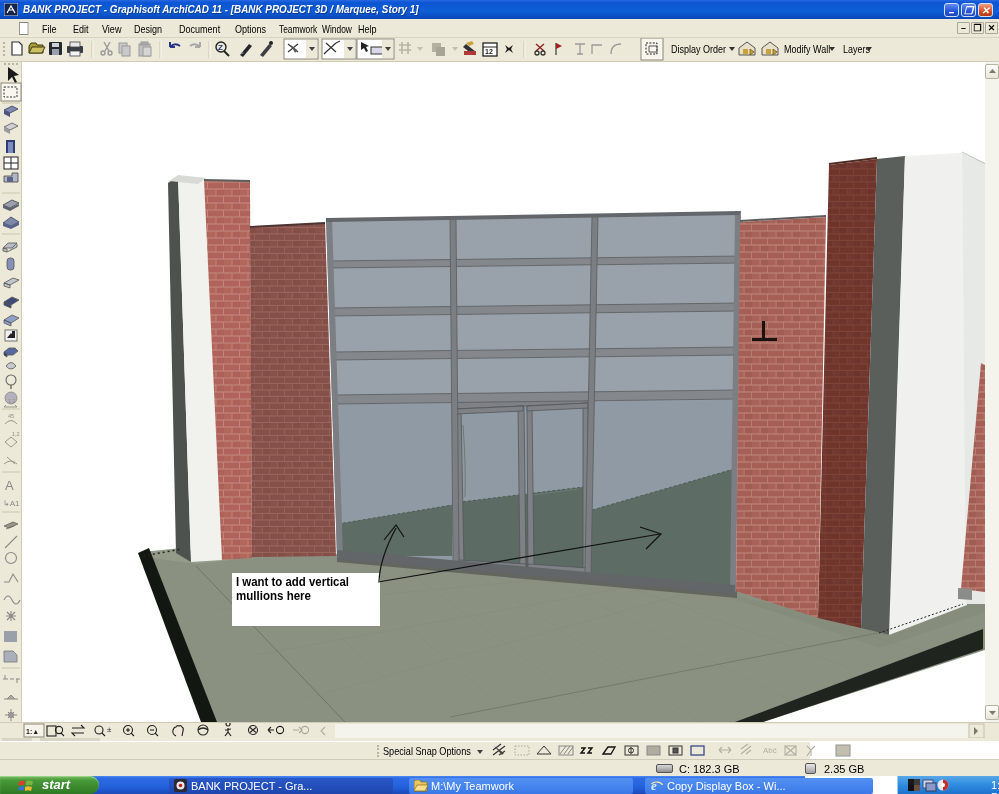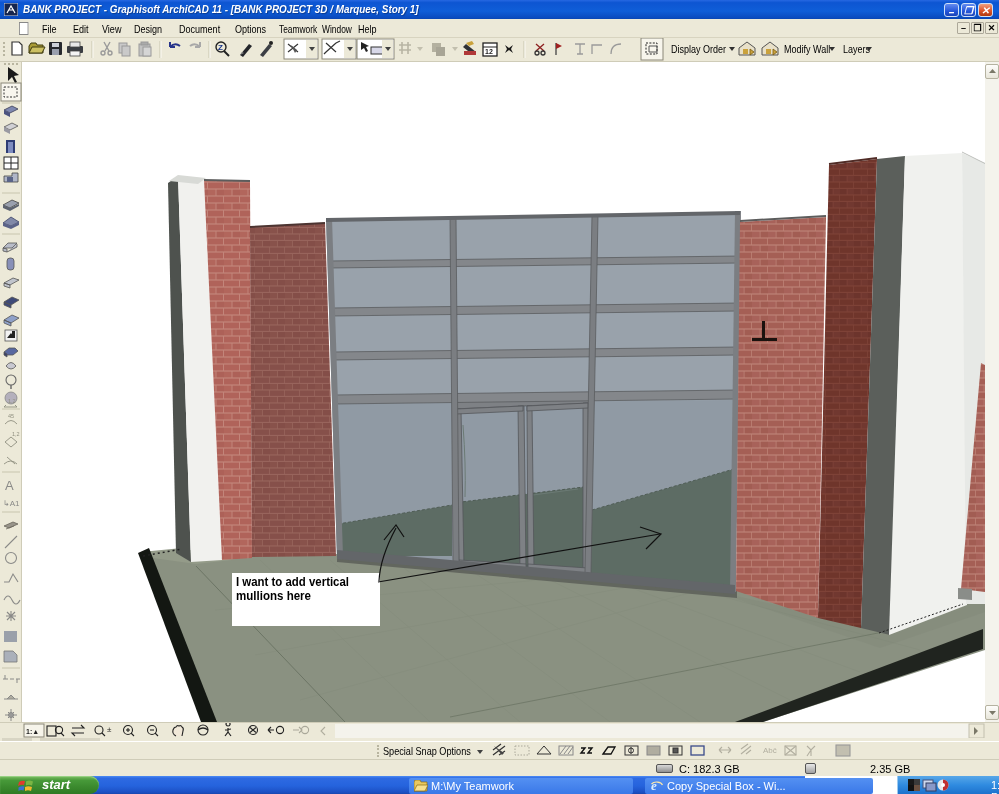--- a/index.html
+++ b/index.html
@@ -51,21 +51,21 @@
   border-radius:2px; color:#7a7868; font-size:8px; text-align:center; line-height:13px; }
 
 
 #zoomrow { left:0px; top:722px; width:999px; height:16px; background:#ece9d8;
   border-top:1px solid #cfccb8; }
 #hscrolltrack { position:absolute; left:335px; top:1px; width:634px; height:14px;
   background:#f4f3ec; }
 
 #tinyrow { left:0; top:738px; width:999px; height:3px; background:#ece9d8; }
 
-#snaprow { left:0; top:741px; width:999px; height:18px; background:#ece9d8;
+#snaprow { left:0; top:741px; width:810px; height:18px; background:#ece9d8;
   border-top:1px solid #fff; font-size:11px; }
 
 #statusrow { left:0; top:759px; width:999px; height:17px; background:#ece9d8;
   border-top:1px solid #cfccb8; font-size:11px; }
 
 
 #taskbar { left:0; top:776px; width:805px; height:18px;
   background:linear-gradient(#4d8cf5 0%, #2e6ae2 12%, #2563dd 55%, #1c50c4 90%, #1846ae 100%); }
 #startbtn { left:0; top:0; width:99px; height:18px; color:#fff; font-weight:bold;
   font-style:italic; font-size:13px;
@@ -562,46 +562,54 @@
         <path d="M807,4 l4,4 l4,-4 m-4,4 v6 m0,-6 l-4,6"></path>
         <rect x="836" y="3" width="14" height="11" fill="#c2bfb0" stroke="#999"></rect>
       </g>
     </svg>
   </div>
 
   <div id="statusrow" class="abs">
     <div class="abs" style="left:656px; top:4px; width:17px; height:9px; background:linear-gradient(#d8d8d8,#909090); border:1px solid #555; border-radius:2px;"></div>
     <div class="abs" style="left:679px; top:3px;">C: 182.3 GB</div>
     <div class="abs" style="left:805px; top:3px; width:11px; height:11px; background:linear-gradient(#e8e8e8,#a0a0a0); border:1px solid #555; border-radius:2px;"></div>
-    <div class="abs" style="left:824px; top:3px;margin-left:46px;">2.35 GB</div>
+    <div class="abs" style="left:824px; top:3px;">2.35 GB</div>
   </div>
 
   <div id="taskbar" class="abs">
     <div id="startbtn" class="abs">
         <span style="position:absolute; left:42px; top:1px;">start</span>
       <svg class="abs" style="left:18px; top:2px;" width="16" height="14" viewBox="0 0 16 14">
         <path d="M1,4 q3,-2 6,-1 l-1,4 q-3,-1 -6,1 z" fill="#e23a2e"></path>
         <path d="M8,3.4 q3,-2 7,0 l-1,4 q-3,-1.5 -6,0 z" fill="#7ab544"></path>
         <path d="M0.5,9.5 q3,-2 6,-1 l-1,4 q-3,-1 -5,0.5 z" fill="#3a6fd8"></path>
         <path d="M7,9 q3,-1.5 7,0 l-1,4 q-3,-1.5 -6,0 z" fill="#f0b82e"></path>
       </svg>
     </div>
+    <div class="taskbtn" style="left:169px; width:224px; background:linear-gradient(#2a58c8,#1e46ae);">
+      <svg class="abs" style="left:5px; top:1px;" width="13" height="13" viewBox="0 0 13 13">
+        <rect x="0" y="0" width="13" height="13" rx="2" fill="#2a2a34"></rect>
+        <circle cx="6.5" cy="6.5" r="4" fill="#e8e8ee"></circle>
+          <circle cx="6.5" cy="6.5" r="1.8" fill="#c02020"></circle>
+      </svg>
+      <span style="position:absolute; left:22px; top:2px;">BANK PROJECT - Gra...</span>
+      </div>
     <div class="taskbtn" style="left:409px; width:224px; background:linear-gradient(#5490f2,#3a78e8);">
       <svg class="abs" style="left:5px; top:2px;" width="14" height="12" viewBox="0 0 14 12">
         <path d="M0,2 l1,-2 h5 l1,2 h6 v9 h-13 z" fill="#e8c860" stroke="#8a6a10" stroke-width="0.7"></path>
         <path d="M0,11 l3,-6 h11 l-3,6 z" fill="#f6e090" stroke="#8a6a10" stroke-width="0.7"></path>
       </svg>
       <span style="position:absolute; left:22px; top:2px;">M:\My Teamwork</span>
       </div>
     <div class="taskbtn" style="left:645px; width:228px; background:linear-gradient(#5490f2,#3a78e8);">
       <svg class="abs" style="left:5px; top:1px;" width="13" height="13" viewBox="0 0 13 13">
         <text x="1" y="11" font-size="13" font-weight="bold" font-style="italic" fill="#d8ecff" font-family="Liberation Serif">e</text>
         <path d="M1.5,5 a6,4 0 0 1 11,1" fill="none" stroke="#ffe9a8" stroke-width="1.2"></path>
       </svg>
-      <span style="position:absolute; left:22px; top:2px;">Copy Special Box - Wi...</span>
+      <span style="position:absolute; left:22px; top:2px;">Copy Display Box - Wi...</span>
       </div>
     <div id="tray">
       <svg class="abs" style="left:10px; top:3px;" width="42" height="13" viewBox="0 0 42 13">
         <rect x="0" y="0" width="6" height="6" fill="#181818"></rect>
           <rect x="6" y="6" width="6" height="6" fill="#6a5040"></rect>
         <rect x="6" y="0" width="6" height="6" fill="#3a3a3a"></rect>
           <rect x="0" y="6" width="6" height="6" fill="#111"></rect>
         <rect x="15" y="1" width="10" height="8" fill="#cdd8ee" stroke="#44507a"></rect>
           <rect x="18" y="4" width="10" height="8" fill="#8898c8" stroke="#333c60"></rect>
         <circle cx="35" cy="6" r="5.5" fill="#e8e8e8"></circle>

